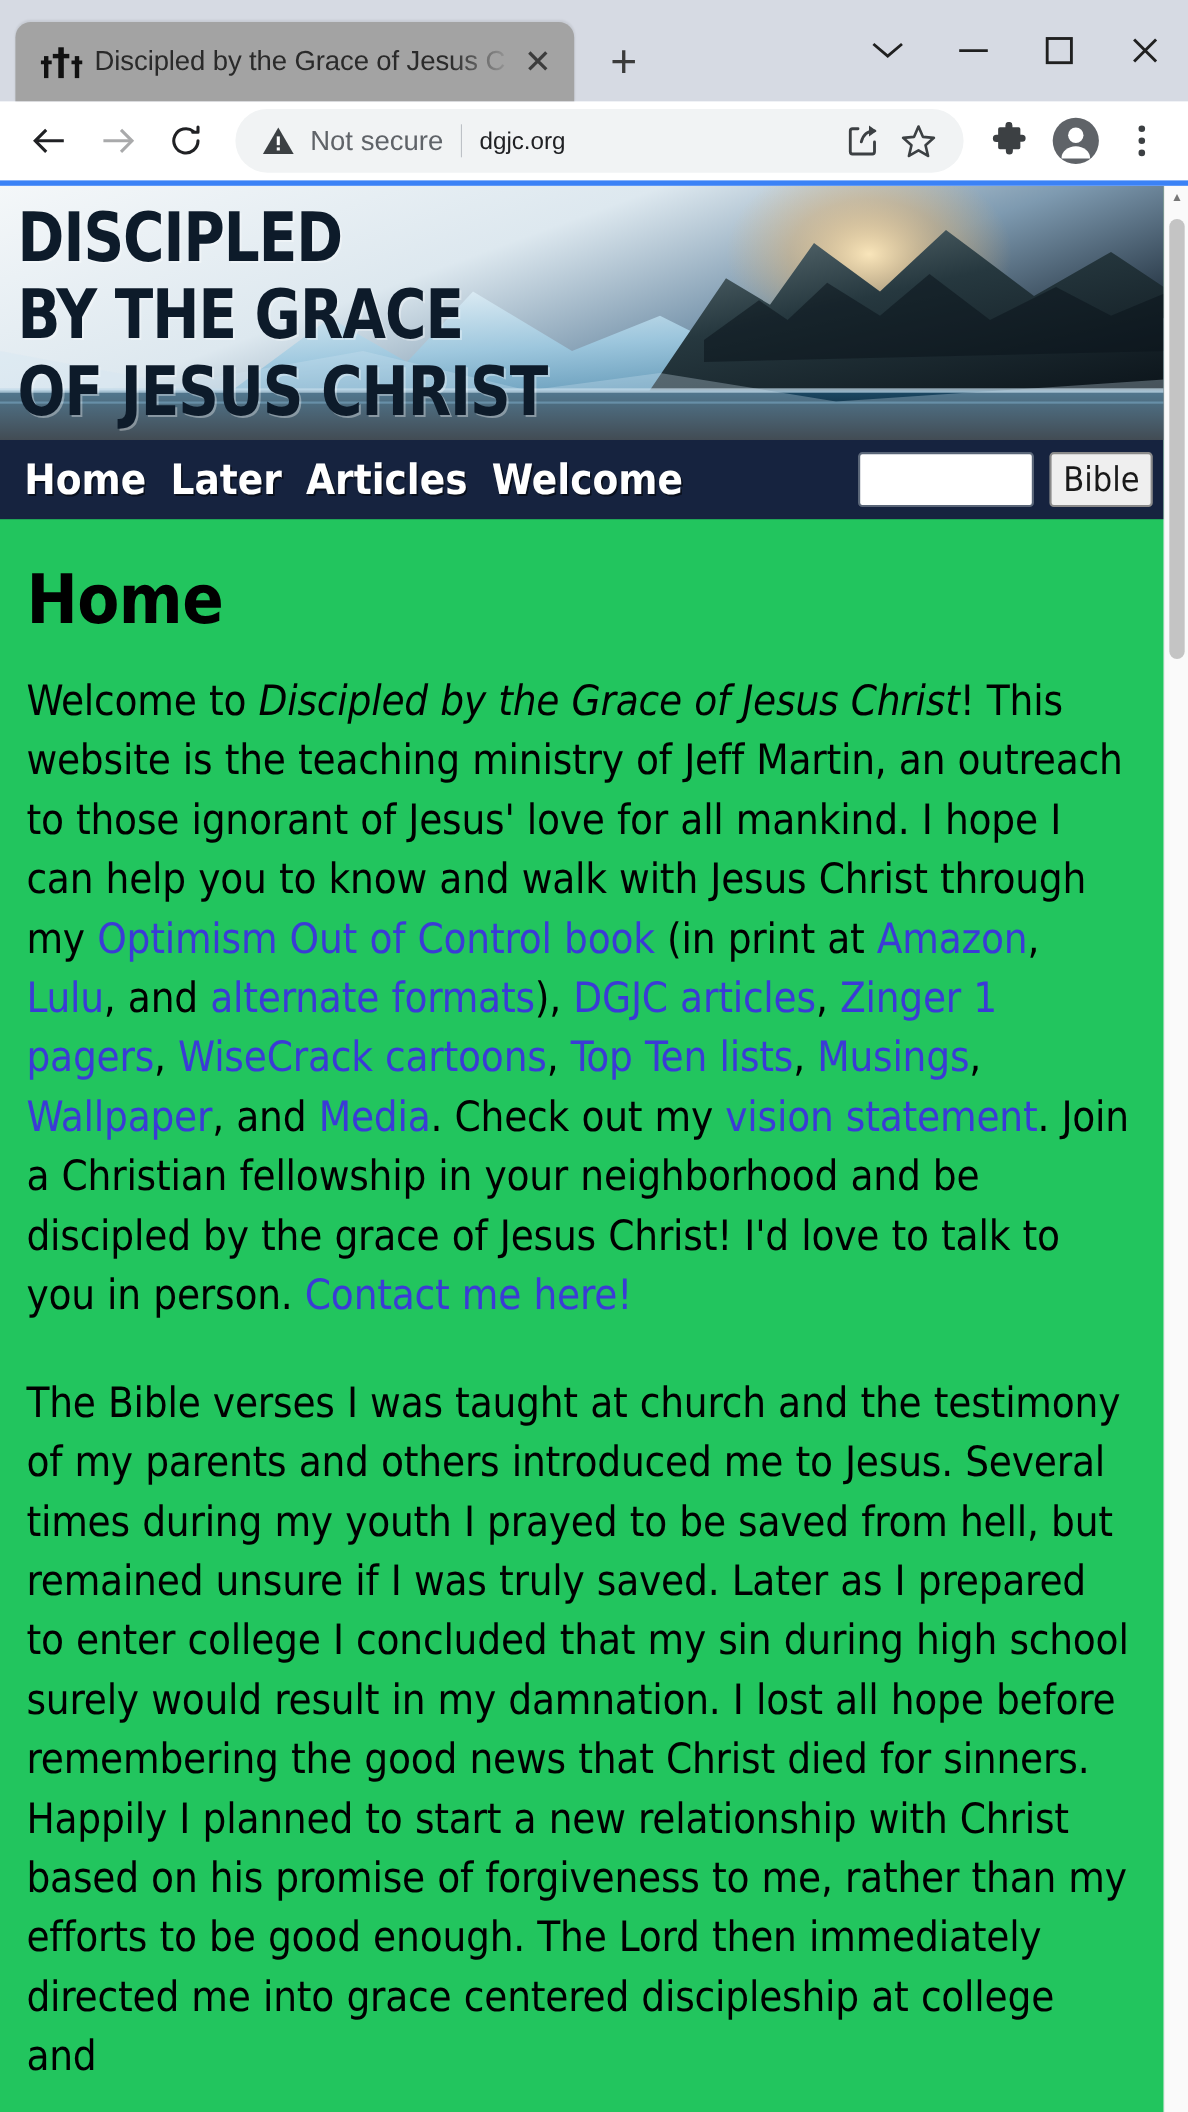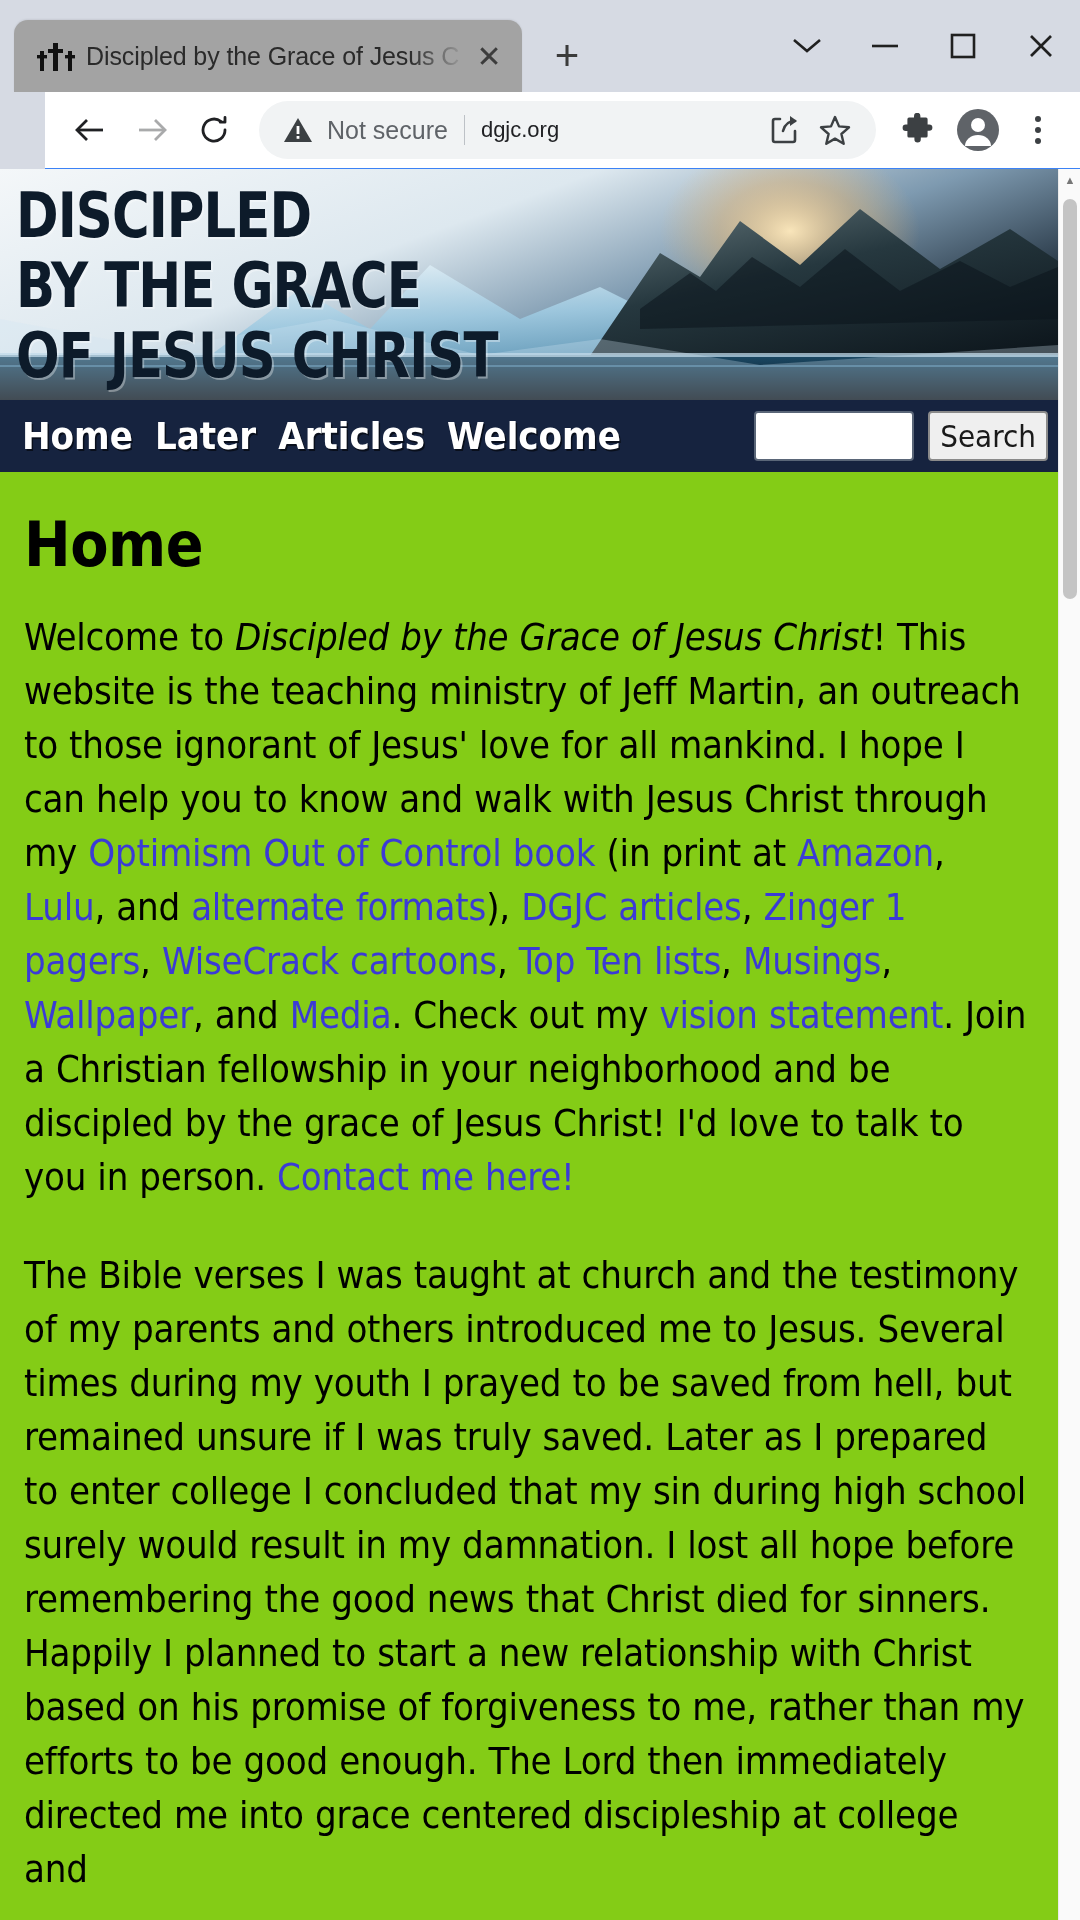--- a/index.html
+++ b/index.html
@@ -85,22 +85,21 @@
   .wc-btn svg { display:block; }
 
   
   .toolbar {
     height: 77px;
     background: #ffffff;
     display: flex;
     align-items: center;
     padding: 0 14px;
     flex: 0 0 auto;
-    border-bottom: 1px solid #3b82f6;
-    margin-left: 45px;
+    border-bottom: 5px solid #3b82f6;
   }
   .nav-btn {
     width: 62px; height: 62px;
     display: flex; align-items: center; justify-content: center;
     border-radius: 50%;
     flex: 0 0 auto;
   }
   .nav-btn.disabled { opacity: 0.38; }
   .omnibox {
     flex: 1 1 auto;
@@ -144,21 +143,21 @@
     flex: 1 1 auto;
     background: #ffffff;
     position: relative;
     display: flex;
     overflow: hidden;
   }
   .page {
     flex: 1 1 auto;
     overflow: hidden;
     position: relative;
-    background: #84cc16;
+    background: #22c55e;
   }
   .scrollbar {
     width: 22px;
     flex: 0 0 auto;
     background: #fafafa;
     border-left: 1px solid #ebebeb;
     position: relative;
   }
   .sb-arrow {
     height: 22px; width: 22px;
@@ -439,21 +438,21 @@
 
       <div class="sitenav">
         <div class="sitenav-links">
           <span class="navlink">Home</span>
           <span class="navlink">Later</span>
           <span class="navlink">Articles</span>
           <span class="navlink">Welcome</span>
         </div>
         <span class="nav-spacer"></span>
         <input class="search-input" type="text" placeholder="" style="">
-        <button class="search-btn">Search</button>
+        <button class="search-btn">Bible</button>
       </div>
 
       <div class="content">
         <h1 class="page-h1">Home</h1>
 
         <p class="body"><span>Welcome to </span><em>Discipled by the Grace of Jesus Christ</em><span>!  This website is the teaching ministry of Jeff Martin, an outreach to those ignorant of Jesus' love for all mankind.  I hope I can help you to know and walk with Jesus Christ through my </span><a class="lnk" href="#">Optimism Out of Control book</a><span> (in print at </span><a class="lnk" href="#">Amazon</a><span>, </span><a class="lnk" href="#">Lulu</a><span>, and </span><a class="lnk" href="#">alternate formats</a><span>), </span><a class="lnk" href="#">DGJC articles</a><span>, </span><a class="lnk" href="#">Zinger 1 pagers</a><span>, </span><a class="lnk" href="#">WiseCrack cartoons</a><span>, </span><a class="lnk" href="#">Top Ten lists</a><span>, </span><a class="lnk" href="#">Musings</a><span>, </span><a class="lnk" href="#">Wallpaper</a><span>, and </span><a class="lnk" href="#">Media</a><span>.  Check out my </span><a class="lnk" href="#">vision statement</a><span>.   Join a Christian fellowship in your neighborhood and be discipled by the grace of Jesus Christ!  I'd love to talk to you in person. </span><a class="lnk" href="#">Contact me here!</a></p>
 
         <p class="body">The Bible verses I was taught at church and the testimony of my parents and others introduced me to Jesus.  Several times during my youth I prayed to be saved from hell, but remained unsure if I was truly saved.  Later as I prepared to enter college I concluded that my sin during high school surely would result in my damnation.  I lost all hope before remembering the good news that Christ died for sinners.  Happily I planned to start a new relationship with Christ based on his promise of forgiveness to me, rather than my efforts to be good enough.  The Lord then immediately directed me into grace centered discipleship at college and</p>
       </div>
     </div>

